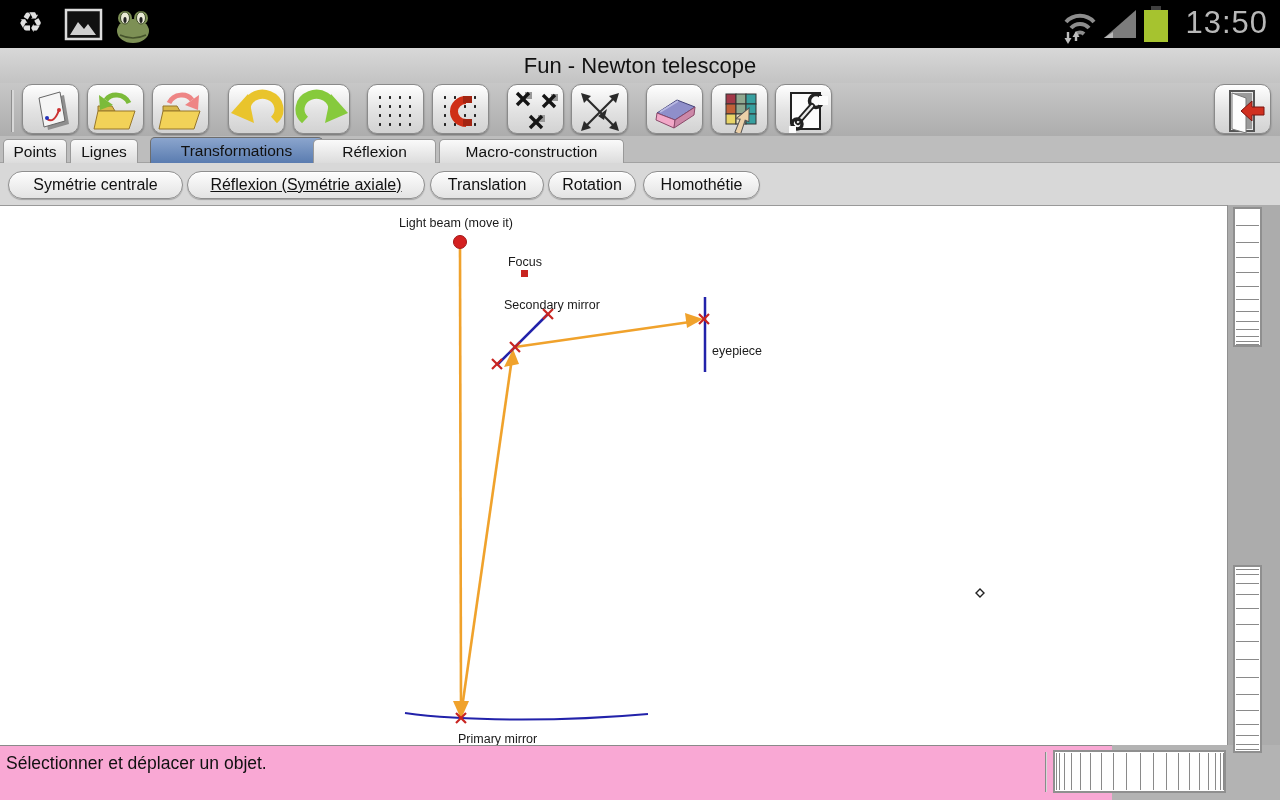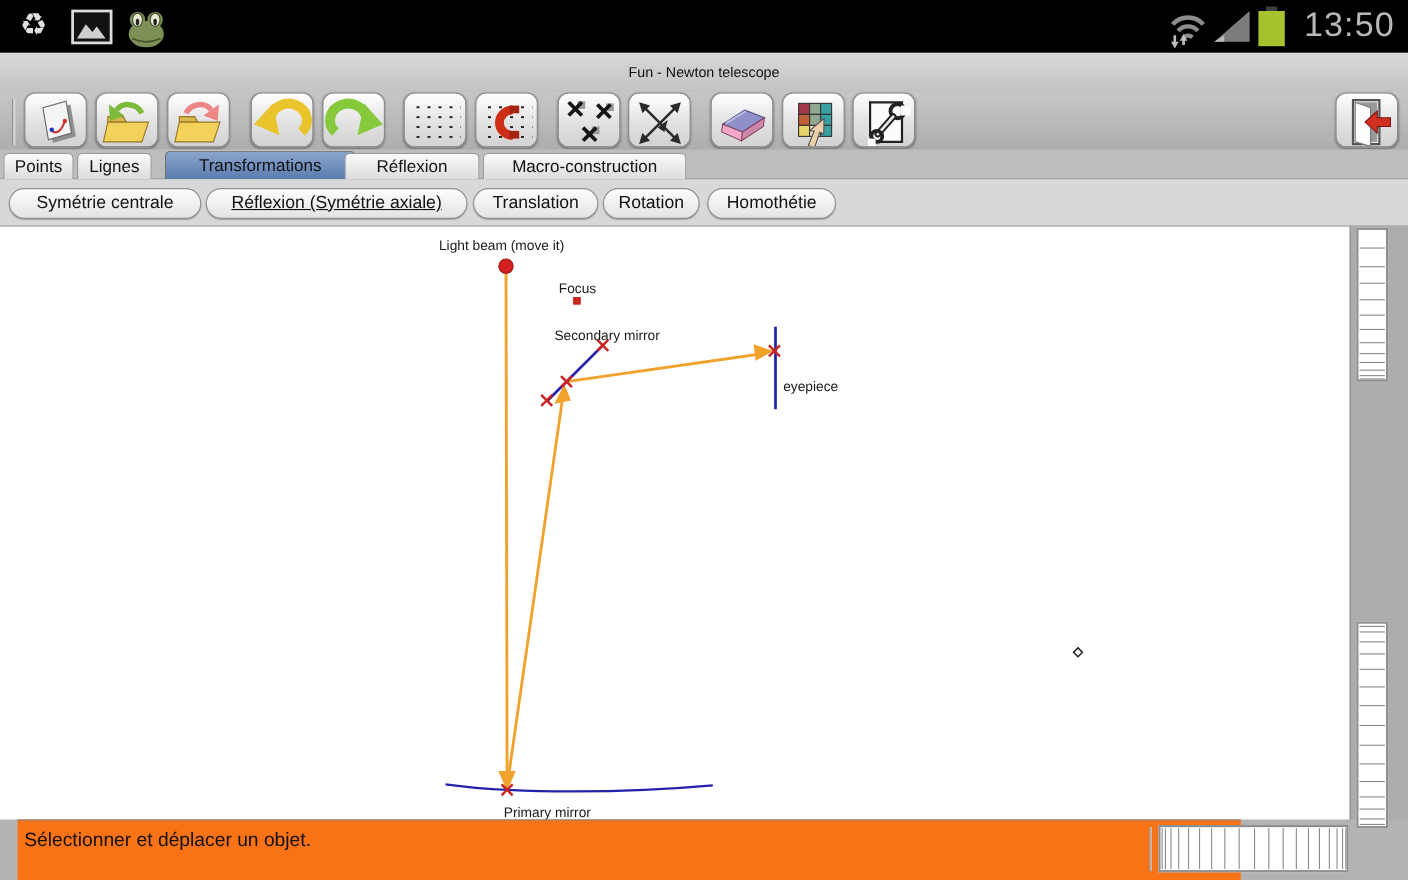--- a/index.html
+++ b/index.html
@@ -7,21 +7,21 @@
     font-family:"Liberation Sans", sans-serif; }
 
   
   #status-bar { position:absolute; left:0; top:0; width:1280px; height:48px; background:#000; }
   #status-bar .sicon { position:absolute; top:8px; }
   #clock { position:absolute; right:12px; top:5px; color:#b8b8b8; font-size:31px; letter-spacing:1px; }
 
   
   #title-bar { position:absolute; left:0; top:48px; width:1280px; height:35px;
     background:linear-gradient(#d8d8d8,#c3c3c3); display:flex; align-items:center; justify-content:center; }
-  #title-bar .title { font-size:13px; color:#111; }
+  #title-bar .title { font-size:22px; color:#111; }
 
   
   #toolbar { position:absolute; left:0; top:83px; width:1280px; height:53px;
     background:linear-gradient(#c7c7c7,#adadad); }
   .tbtn { position:absolute; top:84px; width:57px; height:50px; border-radius:10px;
     border:1px solid #8a8a8a; background:linear-gradient(#ffffff,#e2e2e2 55%,#d2d2d2);
     box-shadow:0 1px 2px rgba(0,0,0,.35), inset 0 1px 0 #fff; overflow:hidden; }
   .tbtn svg { position:absolute; left:0; top:1px; }
   #toolbar-sep { position:absolute; left:11px; top:90px; width:3px; height:42px;
     background:#d8d8d8; border-left:1px solid #8f8f8f; }
@@ -53,22 +53,22 @@
   .ruler { position:absolute; background:#fff; border:2px solid #8f8f8f; z-index:4; }
   .rline-h { position:absolute; left:1px; right:1px; height:1px; background:#8a8a8a; }
   .rline-v { position:absolute; top:1px; bottom:1px; width:1px; background:#8a8a8a; }
   #ruler-top-right   { left:1233px; top:207px; width:29px; height:140px; }
   #ruler-bottom-right{ left:1233px; top:565px; width:29px; height:188px; }
   #ruler-horizontal  { left:1053px; top:750px; width:173px; height:43px; }
   #hr-sep { position:absolute; left:1045px; top:752px; width:2px; height:40px;
     background:#d8d8d8; border-left:1px solid #8a8a8a; z-index:4; }
 
   
-  #bottom-bar { position:absolute; left:16px; top:745px; width:1112px; height:55px;
-    background:#f97316; border-top:1px solid #8a8a8a; }
+  #bottom-bar { position:absolute; left:0; top:745px; width:1112px; height:55px;
+    background:#f9a8d4; border-top:1px solid #8a8a8a; }
   #status-message { position:absolute; left:6px; top:7px; font-size:17.5px; color:#111; }
 
   svg text { font-family:"Liberation Sans", sans-serif; }
 </style>
 </head>
 <body>
 
 <div id="status-bar">
   <span class="sicon" style="left:18px; top:6px; color:#e0e0e0; font-size:28px;">♻</span>
   <svg class="sicon" style="left:64px;" width="40" height="34">

